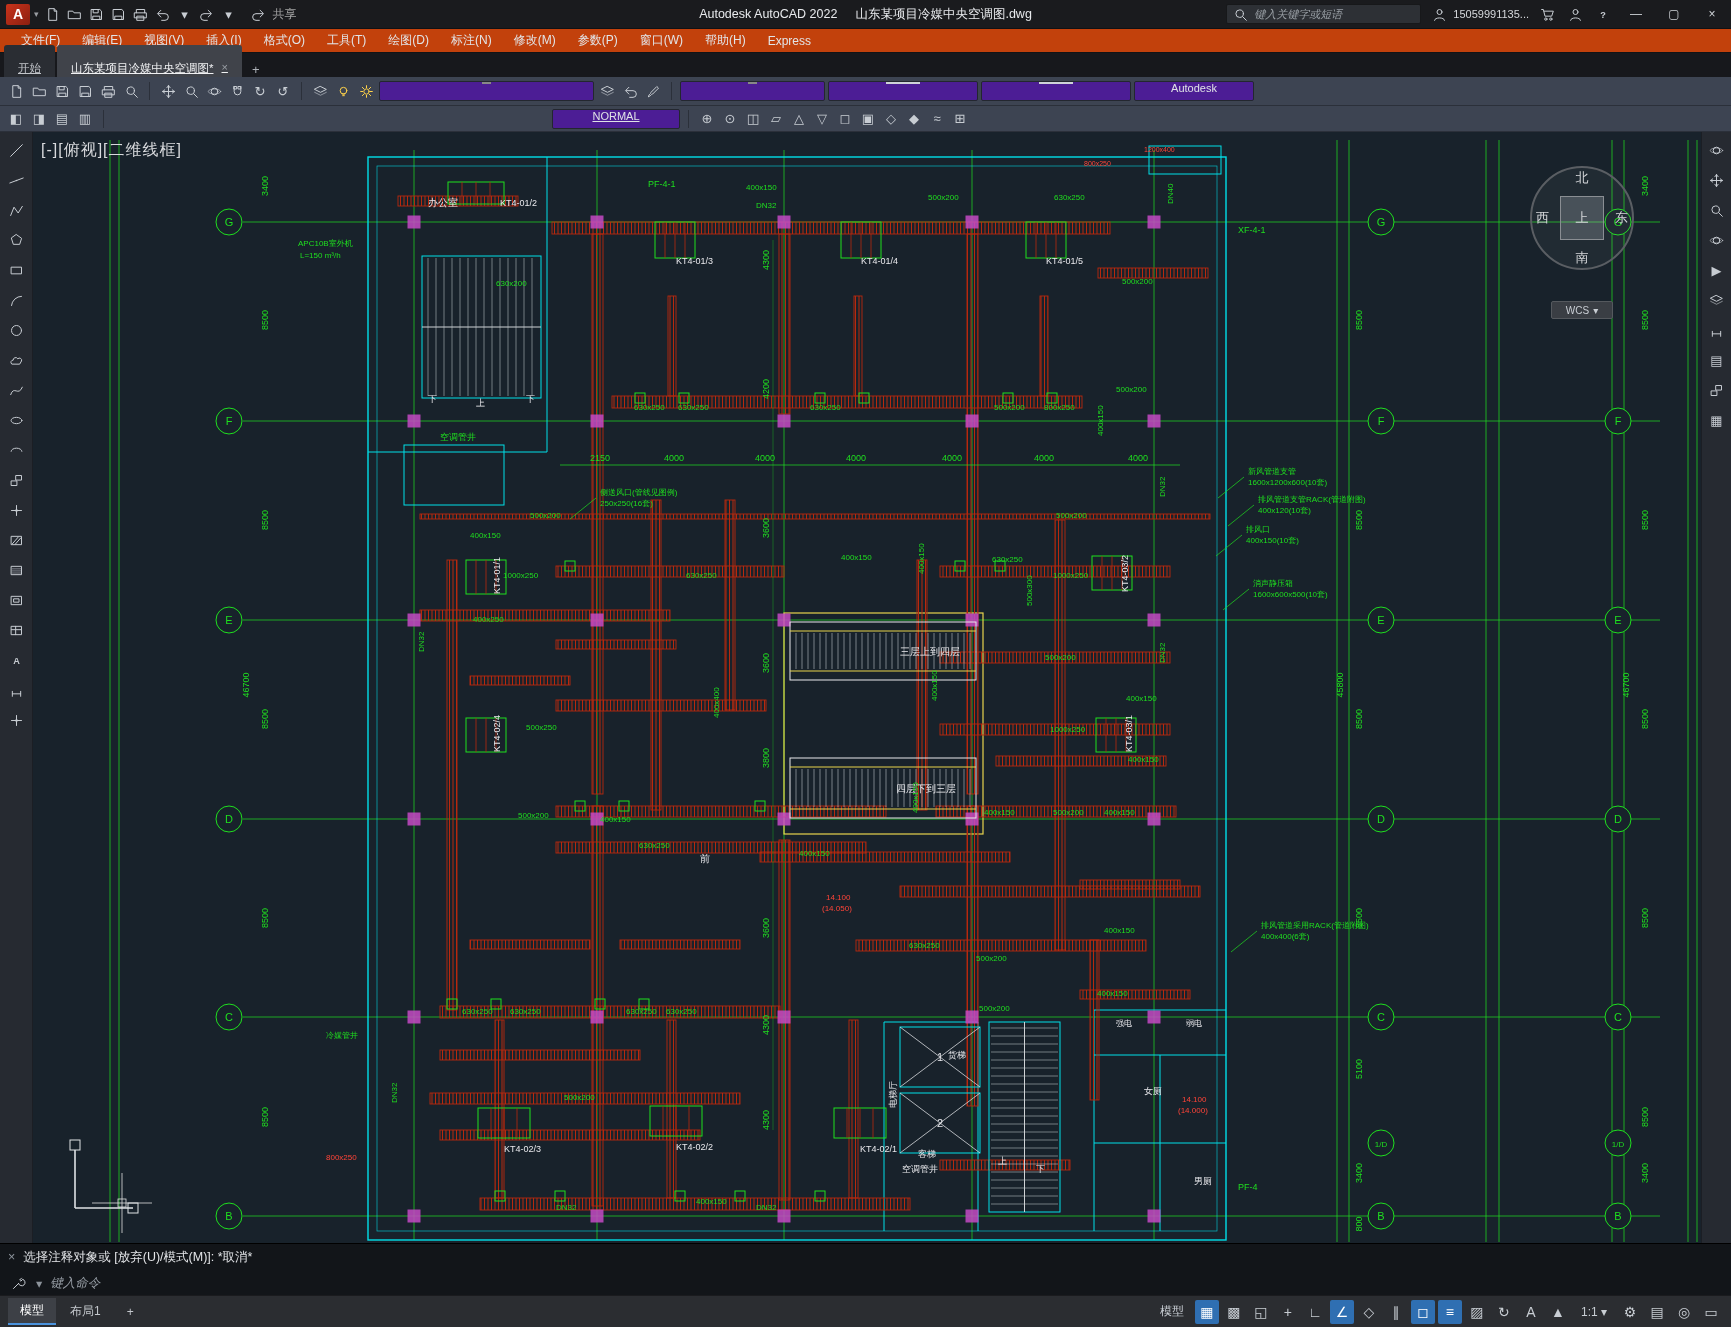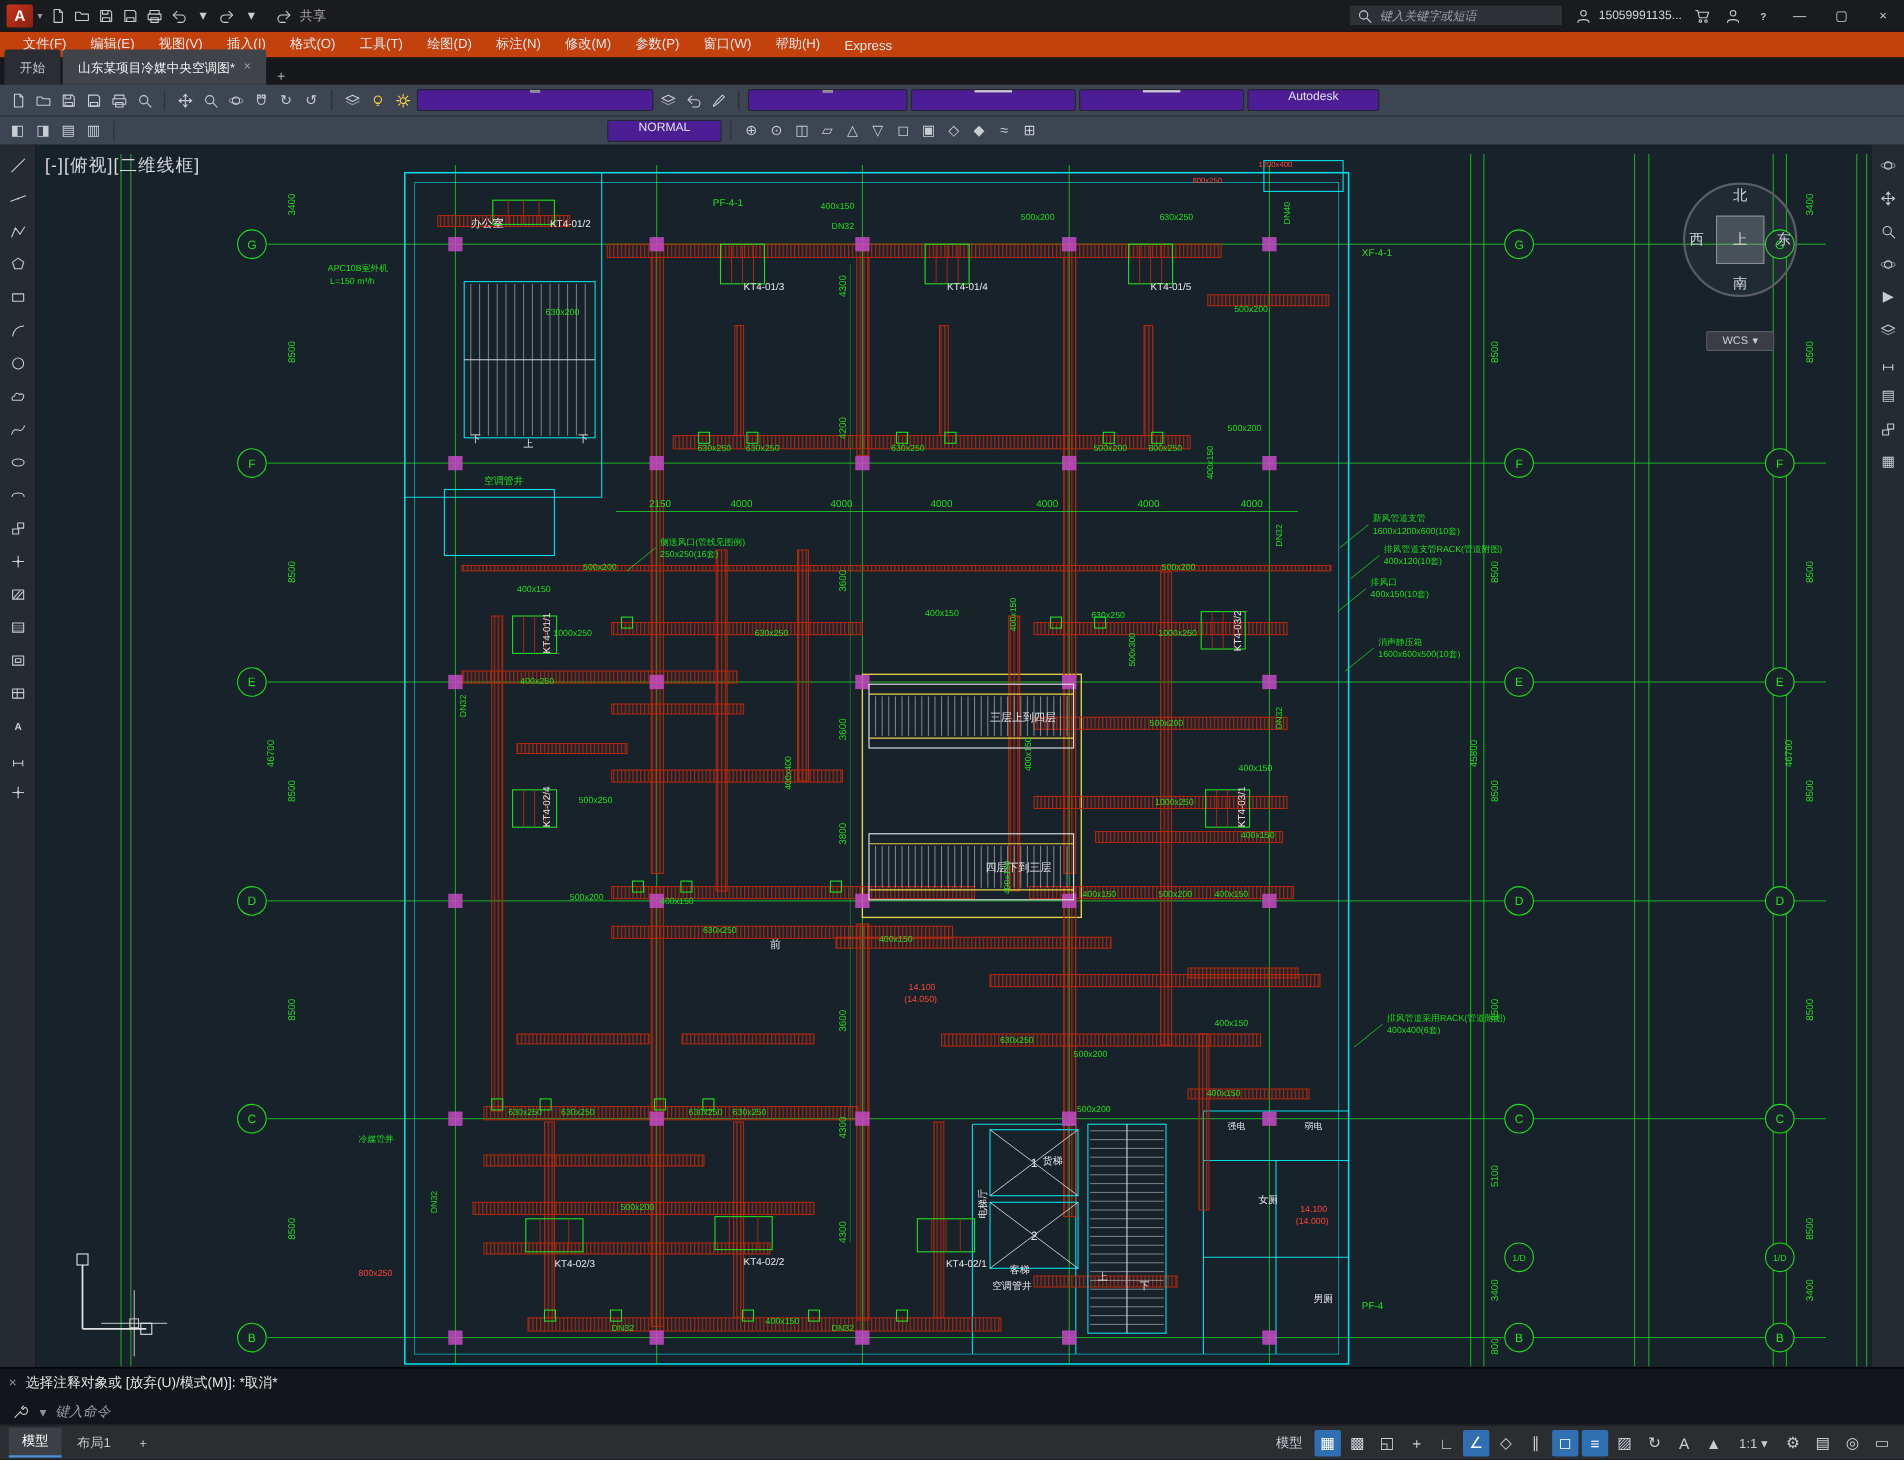--- a/index.html
+++ b/index.html
@@ -24,21 +24,21 @@
   .sbox{display:flex;align-items:center;gap:6px;width:195px;height:20px;background:#2d3035;border:1px solid #17181a;border-radius:2px;padding:0 6px;color:#9aa0a6;font-style:italic;font-size:11px;}
   .account{display:flex;align-items:center;gap:4px;color:#d5d8dc;font-size:11px;}
   .winbtn{width:30px;height:28px;display:flex;align-items:center;justify-content:center;color:#cfd3d7;font-size:12px;}
 
   
   .menubar{position:absolute;left:0;top:29px;width:100%;height:24px;background:#c2410c;display:flex;align-items:center;padding-left:10px;border-bottom:1px solid #121316;}
   .menubar .item{padding:0 11px;color:#e2e4e7;font-size:12px;}
 
   
   .tabrow{position:absolute;left:0;top:53px;width:100%;height:24px;background:#17181c;display:flex;align-items:flex-end;padding-left:4px;}
-  .dtab{height:22px;display:flex;align-items:center;gap:8px;padding:16px 14px;font-size:11.5px;color:#c3c6cb;background:#2a2d33;margin-right:2px;border-radius:3px 3px 0 0;}
+  .dtab{height:22px;display:flex;gap:8px;padding:16px 14px;font-size:11.5px;color:#c3c6cb;background:#2a2d33;margin-right:2px;border-radius:3px 3px 0 0;text-decoration:underline;}
   .dtab.active{background:#404троль349;background:#40434a;color:#f0f1f3;}
   .dtab .x{color:#9ba0a6;font-size:11px;}
   .addtab{color:#aeb2b8;padding:0 8px;font-size:13px;}
 
   
   .toolbar{position:absolute;left:0;width:100%;background:#3d4452;display:flex;align-items:center;gap:3px;padding:0 6px;border-bottom:1px solid #2b303a;}
   #tb1{top:77px;height:29px;}
   #tb2{top:106px;height:26px;}
   .tstrip{display:flex;align-items:center;gap:3px;}
   .sep{width:1px;height:18px;background:#2b303a;margin:0 5px;}
@@ -152,20 +152,23 @@
       <span class="tbicon">
           <svg class="icn" viewBox="0 0 18 18">
             <g>
               <path d="M14 8H6a4 4 0 0 0 0 8h4"></path>
               <path d="M11 4l4 4-4 4"></path>
             </g>
           </svg>
         </span>
       <span>共享</span>
     </span>
+    <div class="tb-title">
+      <span>Autodesk AutoCAD 2022</span><span class="doc">山东某项目冷媒中央空调图.dwg</span>
+    </div>
     <div class="tright">
       <span class="sbox">
         <span class="tbicon" style="min-width:14px;height:14px;">
             <svg class="icn" viewBox="0 0 18 18">
               <g>
                 <circle cx="8" cy="8" r="4.5"></circle>
                 <path d="M11.5 11.5L16 16"></path>
               </g>
             </svg>
           </span>
@@ -406,21 +409,21 @@
   </div>
 
   <div class="toolbar" id="tb2">
     <span class="tstrip">
         <span class="tbicon">◧</span>
         <span class="tbicon">◨</span>
         <span class="tbicon">▤</span>
         <span class="tbicon">▥</span>
       </span>
     <span class="sep"></span>
-    <span class="combo" style="width:104px;margin-left:440px;">
+    <span class="combo" style="width:128px;margin-left:440px;text-decoration:underline;">
       <span>NORMAL</span>
         <span class="ca">▾</span>
     </span>
     <span class="sep"></span>
     <span class="tstrip">
         <span class="tbicon">⊕</span>
         <span class="tbicon">⊙</span>
         <span class="tbicon">◫</span>
         <span class="tbicon">▱</span>
         <span class="tbicon">△</span>

